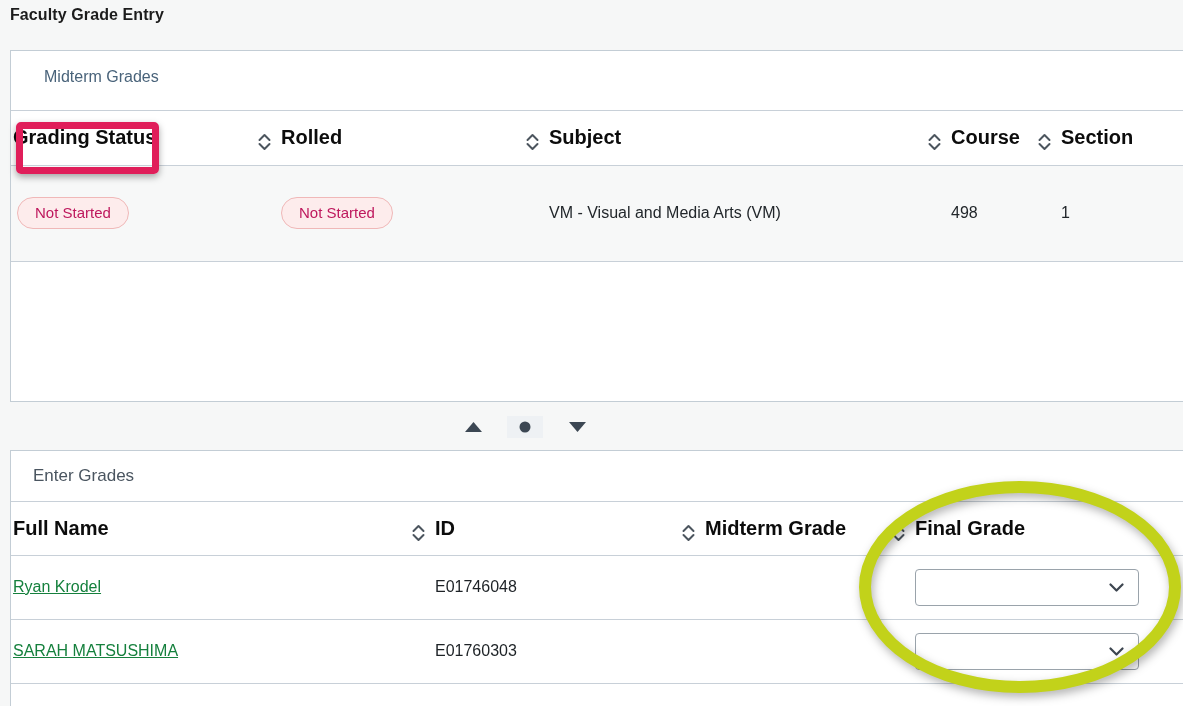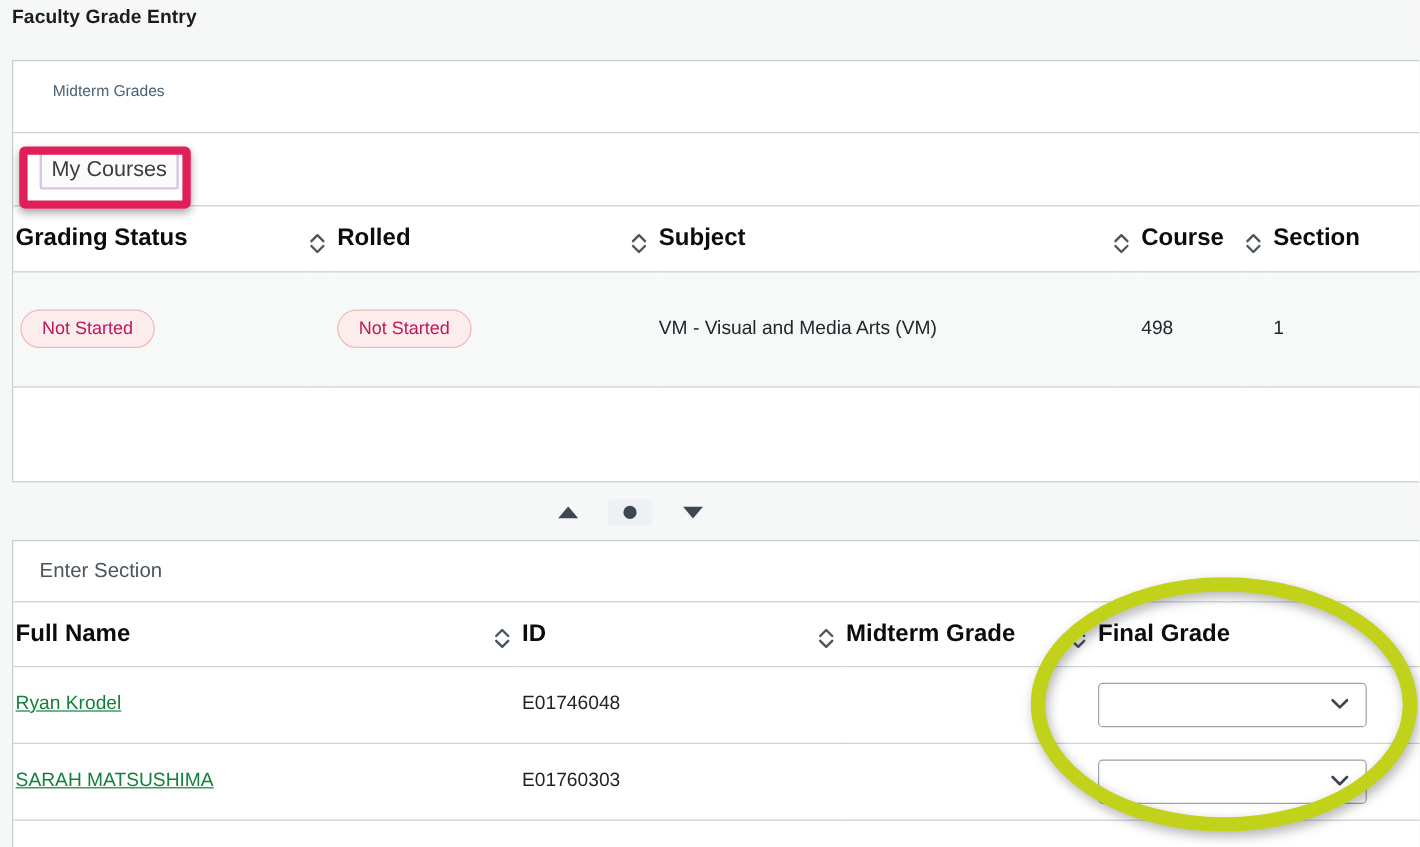--- a/index.html
+++ b/index.html
@@ -29,21 +29,21 @@
   }
   #course-card { top: 50px; height: 352px; }
 
   
   .tabs {
     position: relative; height: 60px; border-bottom: 1px solid #c8d0d8;
     padding-left: 19px; display: flex; align-items: flex-start;
   }
   .tab {
     position: relative; padding: 17px 14px 14px 14px;
-    font-size: 13px; color: #49637a; cursor: pointer;
+    font-size: 16px; color: #49637a; cursor: pointer;
     white-space: nowrap;
   }
   .tab.active { color: #231b33; font-weight: bold; }
   .tab.active::after {
     content: ""; position: absolute; left: 0; right: 0; bottom: -1px;
     height: 4px; background: #2b1b3d;
   }
 
   
   .mycourses-bar {
@@ -160,23 +160,20 @@
   <div class="page-title">Faculty Grade Entry</div>
 
   <div class="card" id="course-card">
 
     <div class="tabs">
       <div class="tab">
         <span>Midterm Grades</span>
       </div>
     </div>
 
-    <div class="mycourses-bar">
-      <div class="mycourses-btn">My Courses</div>
-    </div>
 
     <table id="course-table">
       <colgroup>
         <col style="width:246px">
           <col style="width:22px">
         <col style="width:246px">
           <col style="width:22px">
         <col style="width:380px">
           <col style="width:22px">
         <col style="width:88px">
@@ -290,21 +287,21 @@
     </div>
     <div class="car-btn">
       <svg width="17" height="10" viewBox="0 0 17 10">
           <path d="M0 0 L17 0 L8.5 10 Z" fill="currentColor"></path>
         </svg>
     </div>
   </div>
 
   <div class="card" id="grades-card">
 
-    <div class="grades-head">Enter Section</div>
+    <div class="grades-head">Enter Grades</div>
 
     <table id="grades-table">
       <colgroup>
         <col style="width:400px">
           <col style="width:22px">
         <col style="width:248px">
           <col style="width:22px">
         <col style="width:188px">
           <col style="width:22px">
         <col style="width:281px">

